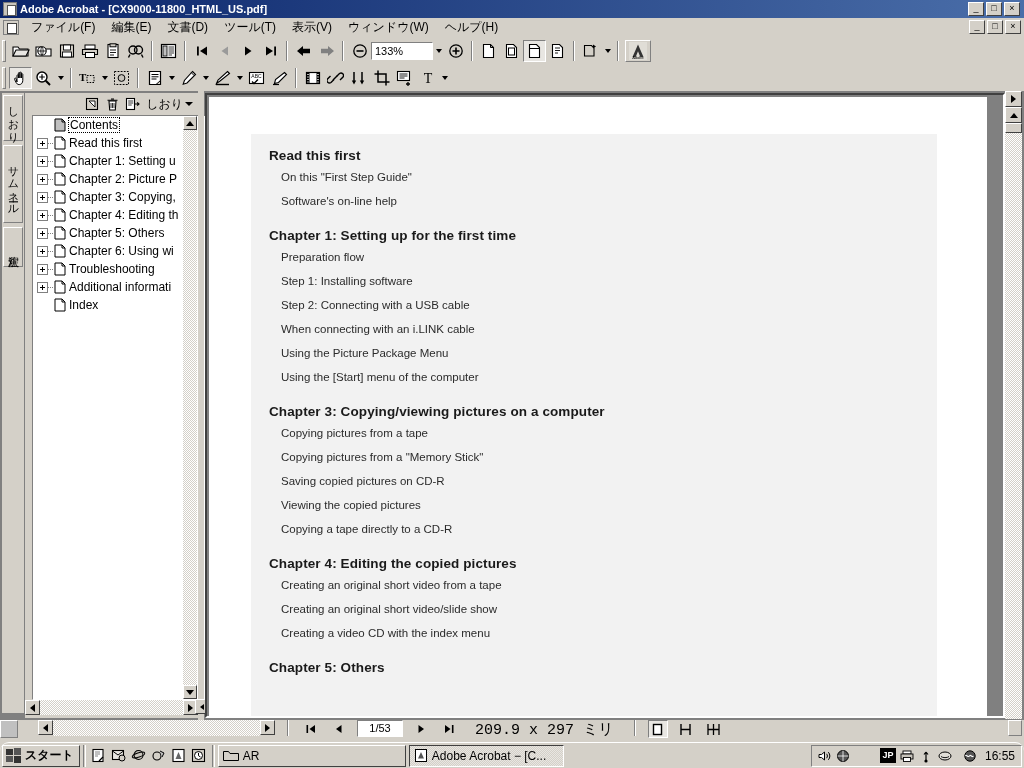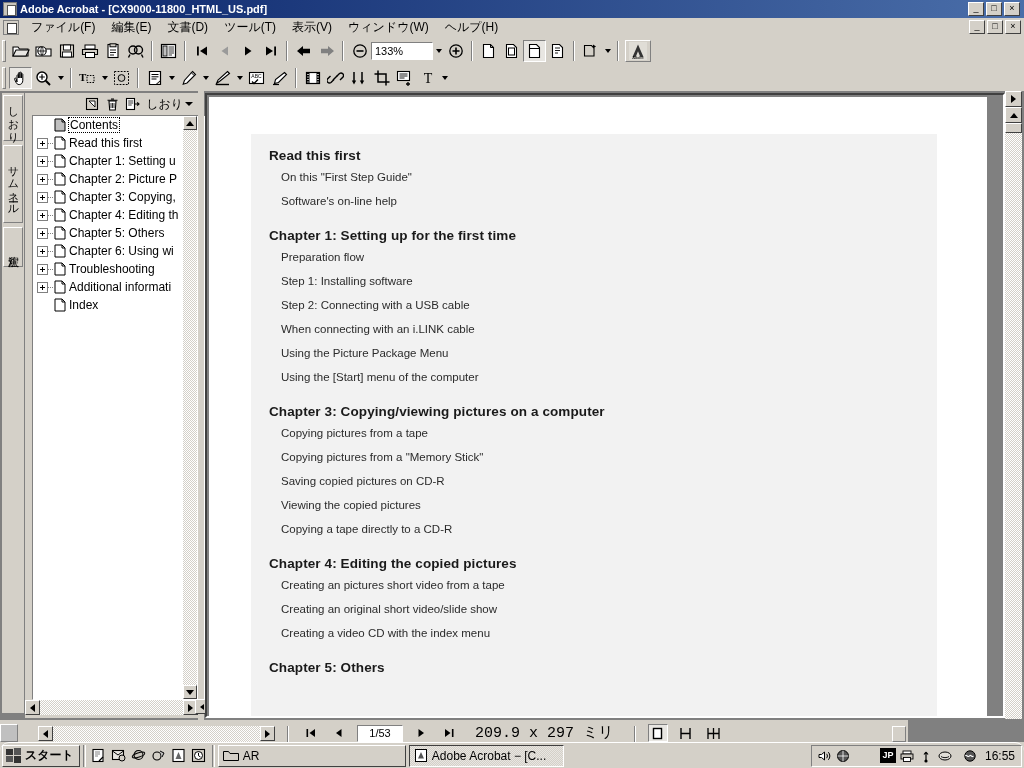--- a/index.html
+++ b/index.html
@@ -264,22 +264,22 @@
     font-size: 13.5px; font-weight: bold; color: #1a1a1a;
     margin: 0 0 8px 0; letter-spacing: 0.1px;
   }
   .h-item.gap { margin-top: 21px; }
   .sub-item {
     font-size: 11.5px; color: #2b2b2b; margin: 0 0 12px 12px;
   }
 
   
   .docstatus {
-    position: absolute; left: 0; bottom: 0; width: 908px; height: 22px;
-    background: #d4d0c8; display: flex; align-items: flex-end; gap: 8px;
+    position: absolute; left: 0; bottom: 0; width: 1024px; height: 22px;
+    background: #d4d0c8; display: flex; align-items: flex-start; gap: 8px;
   }
   .ds-btn {
     width: 20px; height: 18px; flex: none;
     display: flex; align-items: center; justify-content: center;
   }
   .ds-page {
     width: 46px; height: 17px; background: #fff; flex: none;
     border-top: 1px solid #808080; border-left: 1px solid #808080;
     border-right: 1px solid #fff; border-bottom: 1px solid #fff;
     font-size: 11px; line-height: 15px; text-align: center; color: #000;
@@ -866,21 +866,21 @@
               <div class="sub-item">When connecting with an i.LINK cable</div>
               <div class="sub-item">Using the Picture Package Menu</div>
               <div class="sub-item">Using the [Start] menu of the computer</div>
               <div class="h-item gap">Chapter 3: Copying/viewing pictures on a computer</div>
               <div class="sub-item">Copying pictures from a tape</div>
               <div class="sub-item">Copying pictures from a "Memory Stick"</div>
               <div class="sub-item">Saving copied pictures on CD-R</div>
               <div class="sub-item">Viewing the copied pictures</div>
               <div class="sub-item">Copying a tape directly to a CD-R</div>
               <div class="h-item gap">Chapter 4: Editing the copied pictures</div>
-              <div class="sub-item">Creating an pictures short video from a tape</div>
+              <div class="sub-item">Creating an original short video from a tape</div>
               <div class="sub-item">Creating an original short video/slide show</div>
               <div class="sub-item">Creating a video CD with the index menu</div>
               <div class="h-item gap">Chapter 5: Others</div>
             </div>
         </div>
       </div>
     </div>
 
     <div style="position:absolute;right:2px;top:0;width:17px;height:628px;background:#d4d0c8;">
       <div class="sb-btn" style="width:17px;height:16px;">

